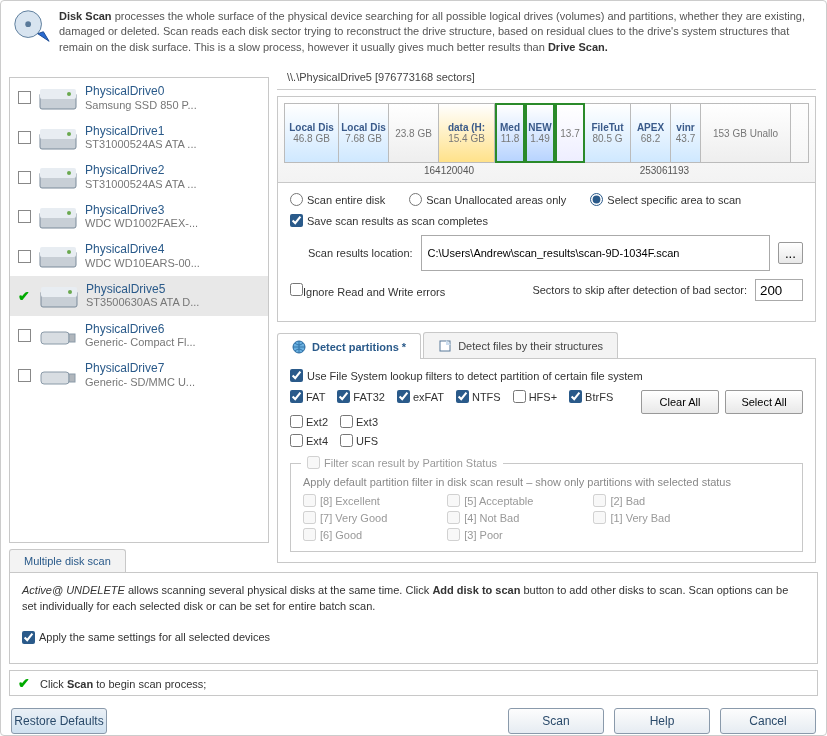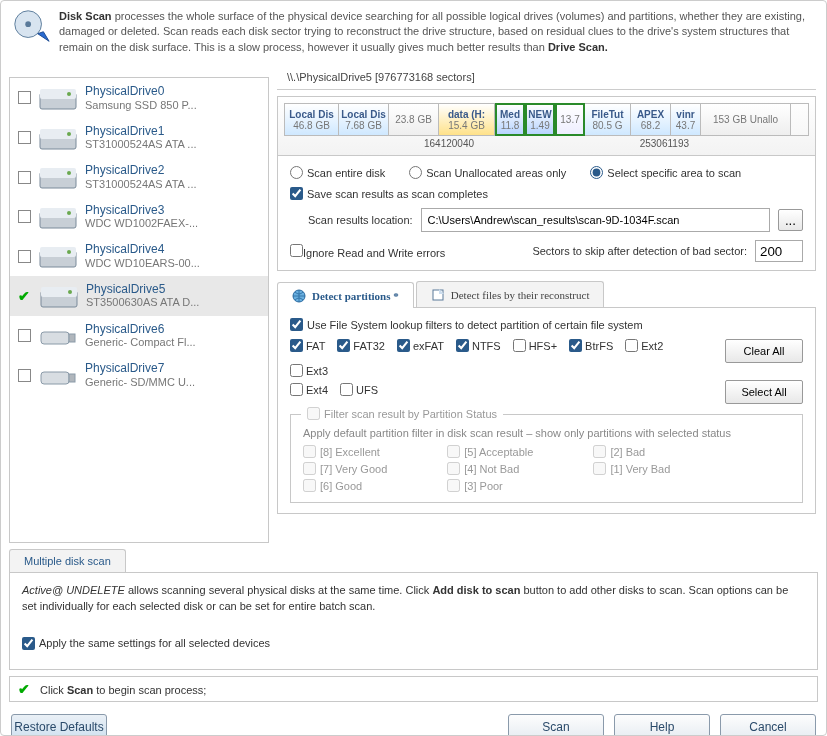--- a/index.html
+++ b/index.html
@@ -17,54 +17,54 @@
 .chk-green { display:inline-block; width: 14px; height: 14px; vertical-align: middle; }
 .chk-green::after { content: "✔"; color: #0a0; font-size: 14px; font-weight: bold; line-height: 14px; }
 .drive-icon { width: 38px; height: 26px; flex-shrink: 0; }
 .drive-text { display: flex; flex-direction: column; line-height: 1.2; overflow: hidden; }
 .drive-text .t1 { color: #2a5a8a; font-size: 12px; white-space: nowrap; overflow: hidden; text-overflow: ellipsis; }
 .drive-text .t2 { color: #777; font-size: 11px; white-space: nowrap; overflow: hidden; text-overflow: ellipsis; }
 
 .right-pane { flex: 1; padding: 2px 10px 2px 8px; display: flex; flex-direction: column; }
 .path-row { padding: 6px 10px; border-bottom: 1px solid #ccc; color: #444; }
 .part-map-wrap { border: 1px solid #c8c8c8; background: linear-gradient(#fff,#f3f3f3); padding: 6px; margin-top: 6px; }
-.part-map { display: flex; height: 33px; border: 1px solid #bbb; }
+.part-map { display: flex; height: 60px; border: 1px solid #bbb; }
 .pm-cell { border-right: 1px solid #bbb; display: flex; flex-direction: column; justify-content: center; align-items: center; font-size: 10px; overflow: hidden; white-space: nowrap; padding: 0 2px; }
 .pm-cell .pm-lbl { color: #3a5a8a; font-weight: bold; }
 .pm-cell .pm-sz { color: #777; }
 .pm-cell.cyan { background: linear-gradient(#fff,#cfe8ff); }
 .pm-cell.yellow { background: linear-gradient(#fff,#ffe28a); }
 .pm-cell.blue { background: linear-gradient(#fff,#b8d4ff); }
 .pm-cell.light { background: linear-gradient(#fff,#eef); }
 .pm-cell.gray { background: linear-gradient(#fff,#eee); color: #999; }
 .sel-box { border: 2px solid #2a8a2a; margin: -1px 0; }
 .pm-ticks { display: flex; justify-content: space-between; font-size: 10px; color: #555; padding: 2px 120px 0 140px; }
 
-.opt-area { border: 1px solid #c8c8c8; border-top: none; padding: 10px 12px 8px; }
+.opt-area { border: 1px solid #c8c8c8; border-top: none; padding: 10px 12px 20px; }
 .radio-row { display: flex; gap: 24px; align-items: center; margin-bottom: 8px; }
 .radio-row label, .chk-row label { display: inline-flex; align-items: center; gap: 4px; cursor: pointer; }
 .chk-row { margin-bottom: 8px; display: flex; align-items: center; gap: 6px; }
 .loc-row { display: flex; align-items: center; gap: 8px; margin-bottom: 8px; padding-left: 18px; }
-.loc-row input[type=text] { flex: 1; border: 1px solid #aaa; padding: 3px 6px; font-size: 11px; height: 24px; }
+.loc-row input[type=text] { flex: 1; border: 1px solid #aaa; padding: 3px 6px; font-size: 11px; height: 36px; }
 .btn-small { border: 1px solid #999; background: linear-gradient(#fff,#e8e8e8); padding: 2px 6px; height: 22px; cursor: pointer; border-radius: 2px; }
 .ignore-row { display: flex; align-items: center; gap: 8px; }
 .ignore-row .spacer { flex: 1; }
 .ignore-row input.num { width: 48px; border: 1px solid #aaa; padding: 3px 4px; height: 22px; text-align: left; }
 
 .tabs { display: flex; margin-top: 10px; border-bottom: 1px solid #c8c8c8; }
-.tab { padding: 6px 14px 5px; border: 1px solid #c8c8c8; border-bottom: none; background: #f3f3f3; margin-right: 2px; border-radius: 3px 3px 0 0; cursor: pointer; display: flex; align-items: center; gap: 6px; color: #444; font-family: Liberation Serif, serif; }
+.tab { padding: 6px 14px 5px; border: 1px solid #c8c8c8; border-bottom: none; background: #f3f3f3; margin-right: 2px; border-radius: 3px 3px 0 0; cursor: pointer; display: flex; align-items: center; gap: 6px; color: #444; }
 .tab.active { background: #fff; position: relative; top: 1px; color: #2a5a8a; font-weight: 600; }
 .tab-icon { width: 14px; height: 14px; }
 
 .tab-body { border: 1px solid #c8c8c8; border-top: none; padding: 10px 12px; }
 .fs-row { display: flex; align-items: flex-start; gap: 12px; }
 .fs-grid { flex: 1; }
 .fs-line { display: flex; flex-wrap: wrap; gap: 12px; margin-bottom: 6px; }
 .fs-line label { display: inline-flex; align-items: center; gap: 3px; }
-.btn-col { display: flex; flex-direction: column; gap: 17px; }
+.btn-col { display: flex; gap: 6px; }
 .btn-col button { width: 78px; height: 24px; border: 1px solid #999; background: linear-gradient(#fff,#e8e8e8); border-radius: 2px; cursor: pointer; font-size: 11px; }
 
 .fieldset { border: 1px solid #c8c8c8; margin-top: 10px; padding: 8px 12px 10px; position: relative; color: #888; }
 .fieldset .legend { position: absolute; top: -8px; left: 10px; background: #fff; padding: 0 6px; display: flex; align-items: center; gap: 4px; color: #777; }
 .status-cols { display: flex; gap: 60px; margin-top: 6px; }
 .status-col { display: flex; flex-direction: column; gap: 4px; }
 .status-col label { display: inline-flex; align-items: center; gap: 4px; color: #999; }
 
 .multi-tab { margin: 4px 8px 0; }
 .multi-tab .mtab { display: inline-block; padding: 5px 14px; border: 1px solid #c8c8c8; border-bottom: none; border-radius: 3px 3px 0 0; background: #f3f3f3; color: #2a5a8a; }
@@ -301,21 +301,21 @@
       <div class="tab active">
         <svg class="tab-icon" viewBox="0 0 14 14">
             <use href="#globe"></use>
           </svg>
         <span>Detect partitions *</span>
       </div>
       <div class="tab">
         <svg class="tab-icon" viewBox="0 0 14 14">
             <use href="#sig"></use>
           </svg>
-        <span>Detect files by their reconstruct</span>
+        <span>Detect files by their structures</span>
       </div>
     </div>
 
     <div class="tab-body">
       <div class="chk-row">
         <label>
             <input type="checkbox" checked="" style="">
             <span>Use File System lookup filters to detect partition of certain file system</span>
           </label>
       </div>
@@ -421,21 +421,21 @@
       </div>
     </div>
   </div>
 </div>
 
 <div class="multi-tab">
   <span class="mtab">Multiple disk scan</span>
 </div>
 <div class="multi-body">
   <div><i>Active@ UNDELETE</i><span> allows scanning several physical disks at the same time. Click </span><b>Add disk to scan</b><span> button to add other disks to scan. Scan options can be set individually for each selected disk or can be set for entire batch scan.</span></div>
-  <div class="chk-row" style="margin-top:22px">
+  <div class="chk-row" style="margin-top:16px">
     <label>
         <input type="checkbox" checked="" style="">
         <span>Apply the same settings for all selected devices</span>
       </label>
   </div>
 </div>
 
 <div class="hint-row">
   <span class="chk-green"></span>
   <span><span>Click </span><b>Scan</b><span> to begin scan process;</span></span>

